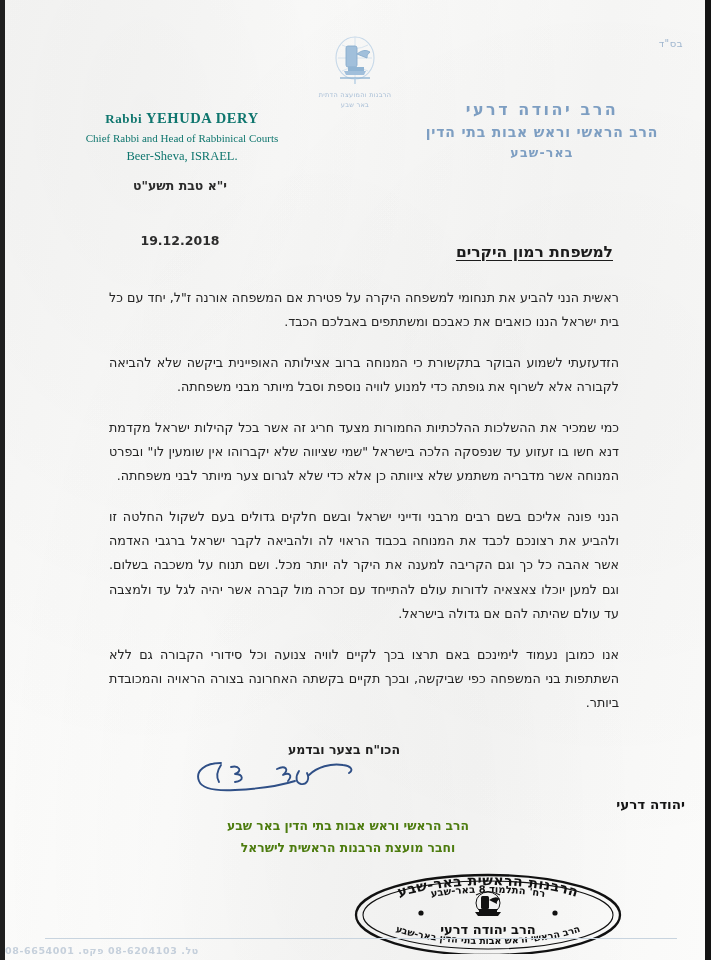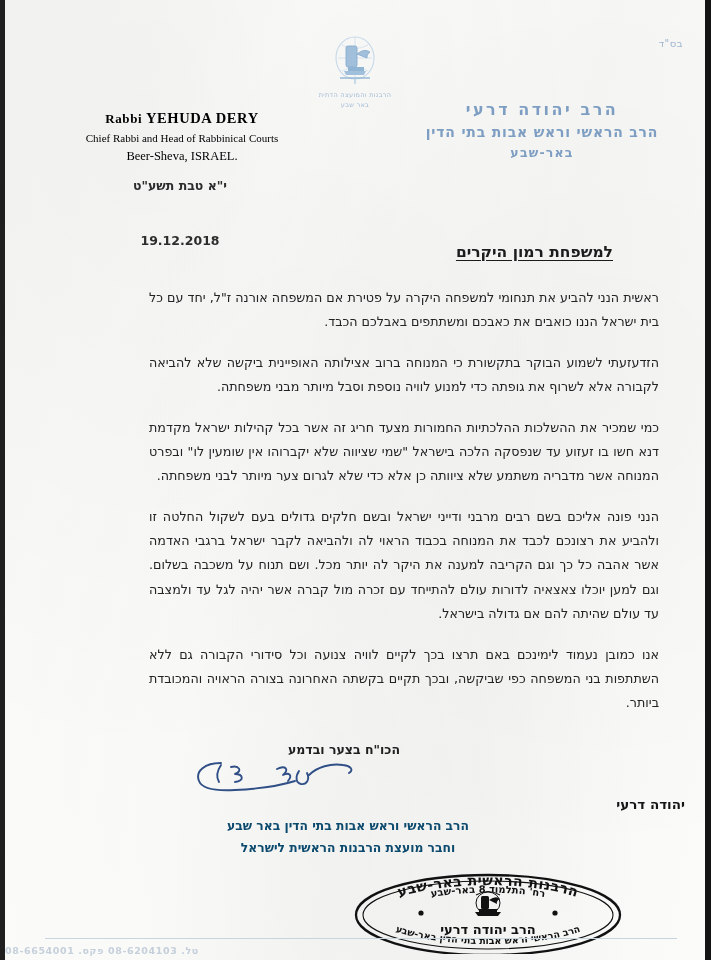--- a/index.html
+++ b/index.html
@@ -106,21 +106,21 @@
     letter-spacing: 1.2px;
     line-height: 1.5;
   }
 
   .hdr-en {
     position: absolute;
     top: 108px;
     left: 32px;
     width: 290px;
     text-align: center;
-    color: #000000;
+    color: #0f766e;
     font-family: "Liberation Serif", "DejaVu Serif", serif;
   }
   .hdr-en .n1 {
     font-size: 14.5px;
     font-weight: 700;
     letter-spacing: 0.6px;
     line-height: 1.5;
   }
   .hdr-en .n1 .small { font-size: 13px; }
   .hdr-en .n2 {
@@ -169,21 +169,20 @@
   }
 
   .body-col {
     position: absolute;
     top: 286px;
     left: 104px;
     width: 510px;
     direction: rtl;
     text-align: justify;
     color: #232323;
-    margin-left: 40px;
   }
   .para {
     font-size: 12.7px;
     line-height: 1.92;
     margin: 0 0 16px 0;
     text-align: justify;
     text-align-last: right;
   }
 
   
@@ -216,21 +215,21 @@
     font-size: 13.5px;
     font-weight: 700;
     color: #151515;
     margin-right: 20px;
     margin-top: 1px;
   }
   .sig-role {
     text-align: center;
     font-size: 12.3px;
     font-weight: 700;
-    color: #0c4a6e;
+    color: #4d7c0f;
     line-height: 1.75;
     margin-right: 14px;
     margin-top: 4px;
   }
 
   
   .stamp {
     position: absolute;
     left: 338px;
     top: 872px;

